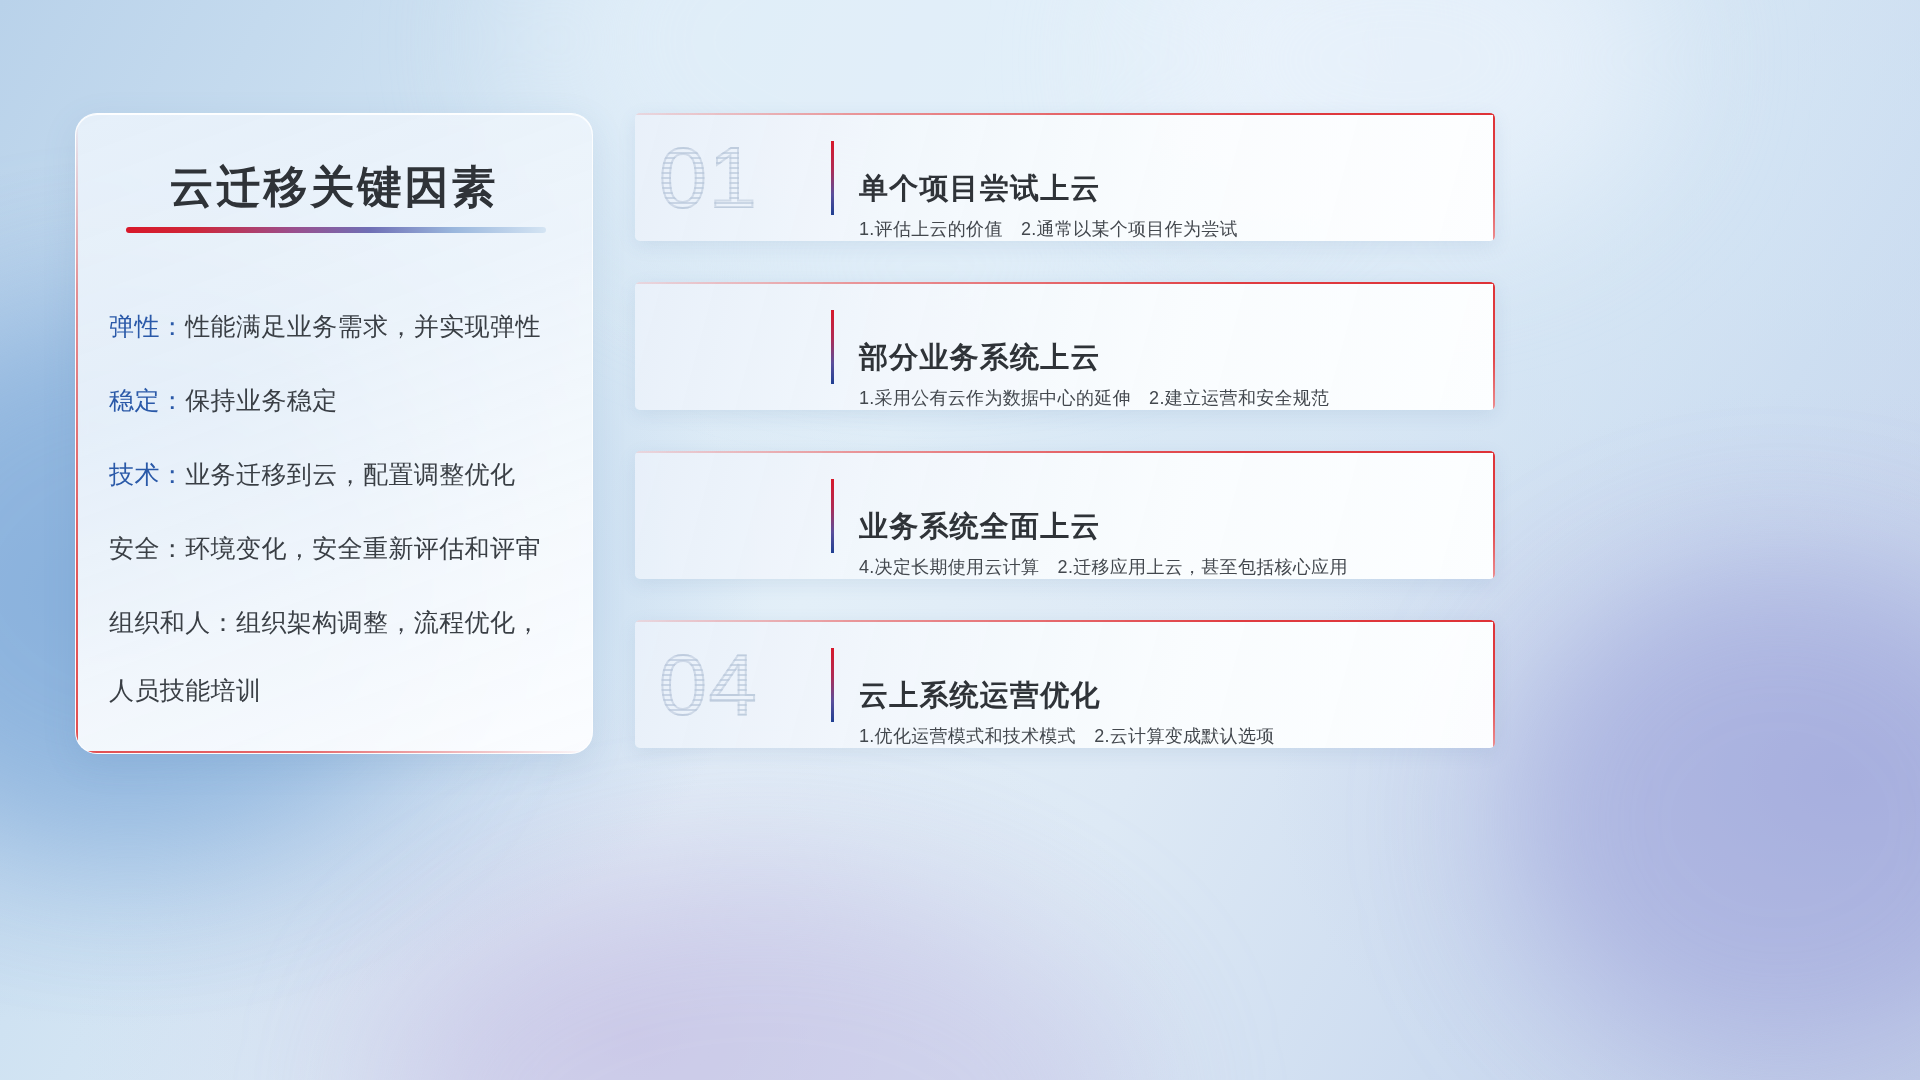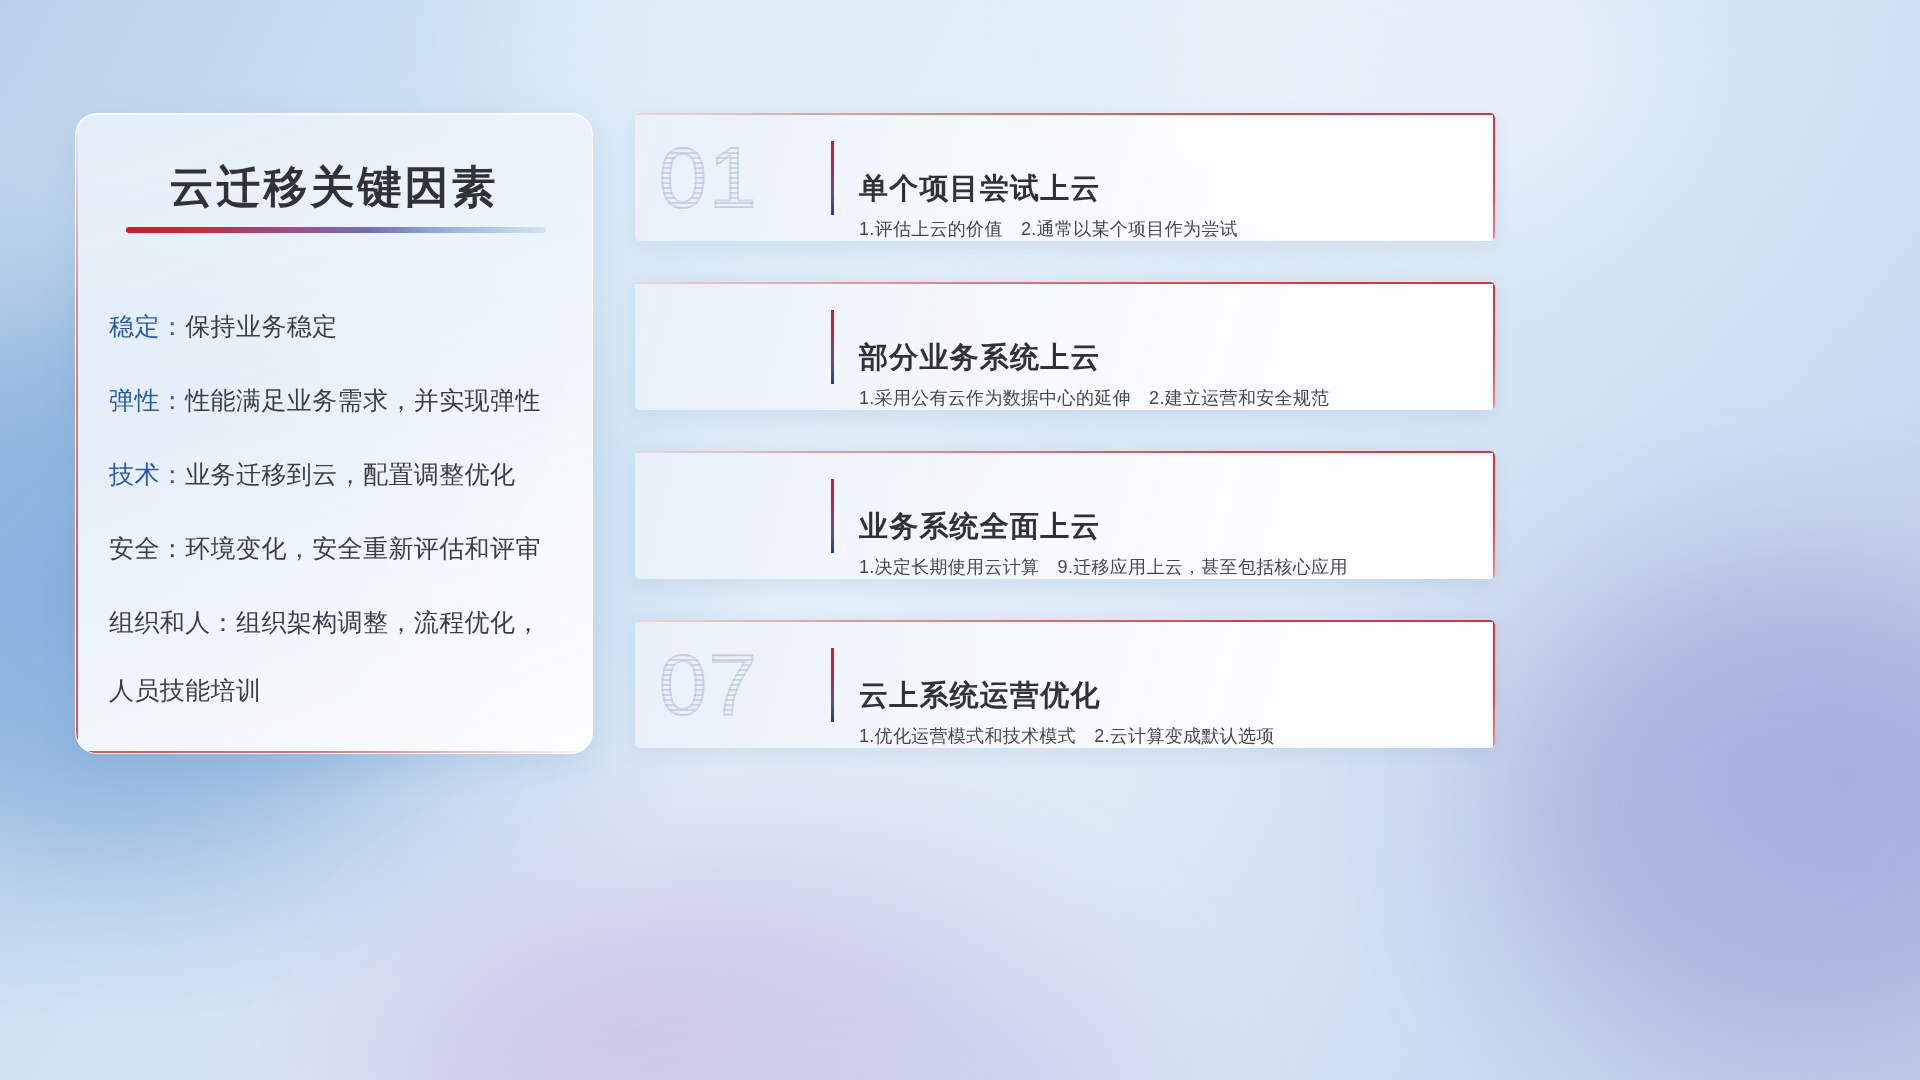--- a/index.html
+++ b/index.html
@@ -204,25 +204,25 @@
   <div class="bg-blob blob-d"></div>
   <div class="bg-blob blob-e"></div>
 
   <div class="left-panel">
     <div class="panel-title">云迁移关键因素</div>
     <div class="title-rule"></div>
 
     <div class="bullet-list">
 
       <div class="bullet-row">
+        <span class="bl-blue">弹性：</span><span class="bl-dark">性能满足业务需求，并实现弹性</span>
+      </div>
+
+      <div class="bullet-row">
         <span class="bl-blue">稳定：</span><span class="bl-dark">保持业务稳定</span>
-      </div>
-
-      <div class="bullet-row">
-        <span class="bl-blue">弹性：</span><span class="bl-dark">性能满足业务需求，并实现弹性</span>
       </div>
 
       <div class="bullet-row">
         <span class="bl-blue">技术：</span><span class="bl-dark">业务迁移到云，配置调整优化</span>
       </div>
 
       <div class="bullet-row">
         <span class="bl-dark">安全：</span><span class="bl-dark">环境变化，安全重新评估和评审</span>
       </div>
 
@@ -251,26 +251,26 @@
       <div class="card-body">
         <div class="card-title">部分业务系统上云</div>
         <div class="card-sub">1.采用公有云作为数据中心的延伸　2.建立运营和安全规范</div>
       </div>
     </div>
 
     <div class="card">
       <div class="card-bar"></div>
       <div class="card-body">
         <div class="card-title">业务系统全面上云</div>
-        <div class="card-sub">1.决定长期使用云计算　9.迁移应用上云，甚至包括核心应用</div>
-      </div>
-    </div>
-
-    <div class="card">
-      <div class="card-num">07</div>
+        <div class="card-sub">4.决定长期使用云计算　2.迁移应用上云，甚至包括核心应用</div>
+      </div>
+    </div>
+
+    <div class="card">
+      <div class="card-num">04</div>
       <div class="card-bar"></div>
       <div class="card-body">
         <div class="card-title">云上系统运营优化</div>
         <div class="card-sub">1.优化运营模式和技术模式　2.云计算变成默认选项</div>
       </div>
     </div>
 
   </div>
 </div>
 

